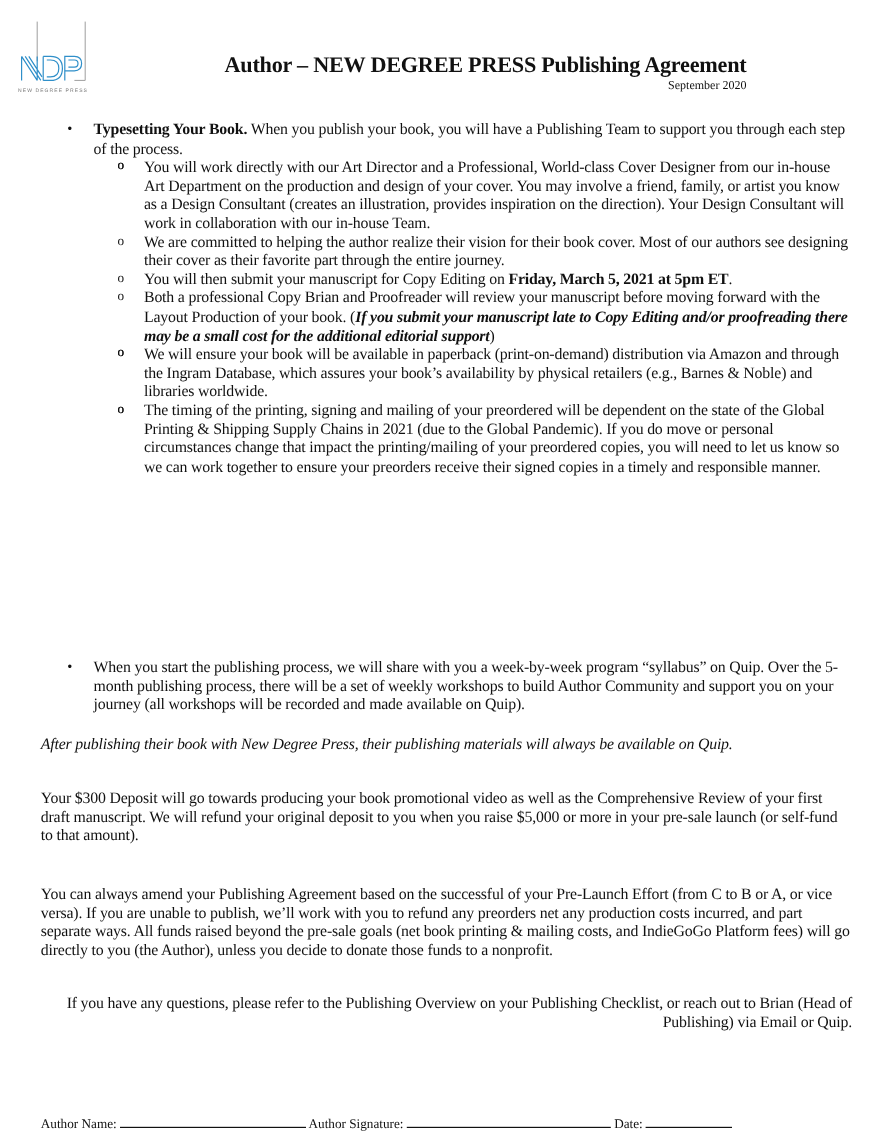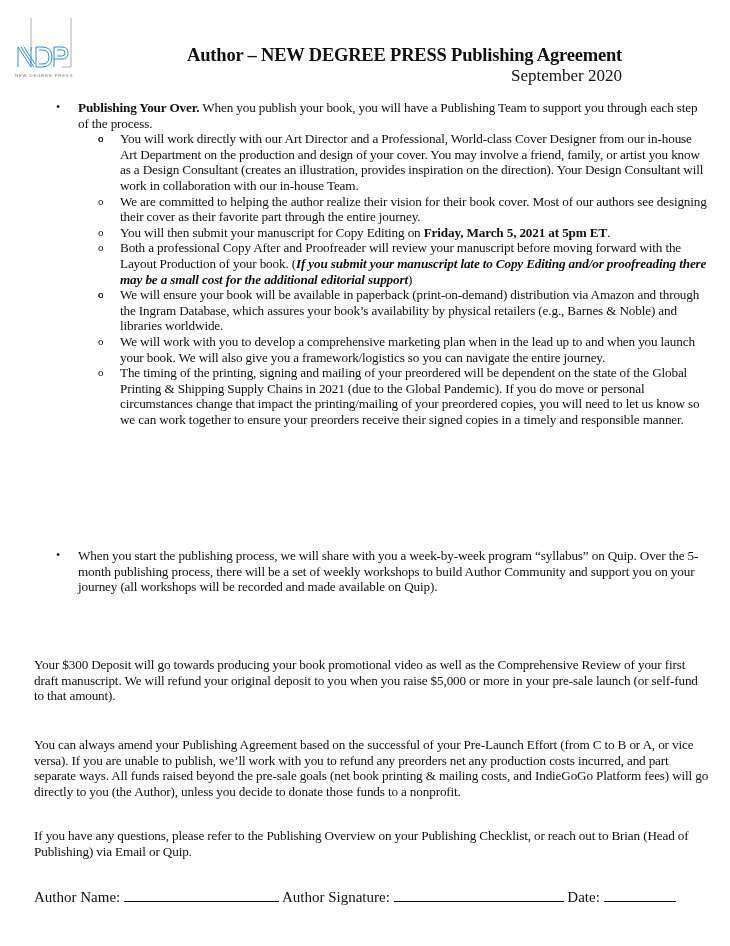--- a/index.html
+++ b/index.html
@@ -2,30 +2,30 @@
 <html><head>
 <meta charset="utf-8">
 <style>
   html, body { margin:0; padding:0; background:#ffffff; }
   body { width:730px; height:946px; position:relative; overflow:hidden;
          font-family:"Liberation Serif","DejaVu Serif",serif; color:#111; }
   .page { position:absolute; left:0; top:0; width:652px; height:946px; }
   .logo { position:absolute; left:14px; top:17px; width:70px; height:62px; }
   .title { position:absolute; right:30px; top:45px; font-weight:bold; font-size:18.5px;
            letter-spacing:-0.2px; white-space:nowrap; }
-  .date { position:absolute; right:30px; top:66px; font-size:17px; white-space:nowrap; }
+  .date { position:absolute; right:30px; top:66px; font-size:10px; white-space:nowrap; }
   .body-text { font-size:13.2px; line-height:15.6px; letter-spacing:-0.15px; }
   .section { position:absolute; left:34px; width:676px; }
   .l1 { position:relative; padding-left:44px; }
   .l1 .bul { position:absolute; left:22px; top:0; font-size:12px; }
   .l2list { margin:0; padding:0; }
   .l2 { position:relative; padding-left:86px; }
   .l2 .bul { position:absolute; left:64px; top:0; font-size:11px; }
   p { margin:0; }
-  .sig { position:absolute; left:34px; top:889px; font-size:15px; white-space:nowrap; }
+  .sig { position:absolute; left:34px; top:928px; font-size:11px; white-space:nowrap; }
   .blank { display:inline-block; border-bottom:1px solid #111; height:11px; vertical-align:baseline; }
 </style>
 </head>
 <body>
 
 <div class="page">
 
   <div class="logo">
     <svg width="70" height="62" viewBox="0 0 70 62">
       <line x1="17" y1="1" x2="17" y2="34" stroke="#9a9a9a" stroke-width="0.8"></line>
@@ -40,48 +40,49 @@
       <text x="1" y="60" font-size="4.2" fill="#777" letter-spacing="0.9" font-family="Liberation Sans, sans-serif">NEW DEGREE PRESS</text>
     </svg>
   </div>
 
   <div class="title">Author – NEW DEGREE PRESS Publishing Agreement</div>
   <div class="date">September 2020</div>
 
   <div class="section body-text" style="top:100px;">
     <div class="l1">
       <span class="bul">•</span>
-      <b>Publishing Your Over.</b><span> When you publish your book, you will have a Publishing Team to support you through each step of the process.</span>
+      <b>Typesetting Your Book.</b><span> When you publish your book, you will have a Publishing Team to support you through each step of the process.</span>
     </div>
     <div class="l2list">
       <div class="l2"><span class="bul">o</span></div>
       <div class="l2"><span class="bul">o</span><span>You will work directly with our Art Director and a Professional, World-class Cover Designer from our in-house Art Department on the production and design of your cover. You may involve a friend, family, or artist you know as a Design Consultant (creates an illustration, provides inspiration on the direction). Your Design Consultant will work in collaboration with our in-house Team.</span></div>
       <div class="l2"><span class="bul">o</span><span>We are committed to helping the author realize their vision for their book cover. Most of our authors see designing their cover as their favorite part through the entire journey.</span></div>
       <div class="l2"><span class="bul">o</span><span>You will then submit your manuscript for Copy Editing on </span><b>Friday, March 5, 2021 at 5pm ET</b><span>.</span></div>
-      <div class="l2"><span class="bul">o</span><span>Both a professional Copy After and Proofreader will review your manuscript before moving forward with the Layout Production of your book. (</span><b><i>If you submit your manuscript late to Copy Editing and/or proofreading there may be a small cost for the additional editorial support</i></b><span>)</span></div>
+      <div class="l2"><span class="bul">o</span><span>Both a professional Copy Brian and Proofreader will review your manuscript before moving forward with the Layout Production of your book. (</span><b><i>If you submit your manuscript late to Copy Editing and/or proofreading there may be a small cost for the additional editorial support</i></b><span>)</span></div>
       <div class="l2"><span class="bul">o</span></div>
       <div class="l2"><span class="bul">o</span><span>We will ensure your book will be available in paperback (print-on-demand) distribution via Amazon and through the Ingram Database, which assures your book’s availability by physical retailers (e.g., Barnes &amp; Noble) and libraries worldwide.</span></div>
-      <div class="l2"><span class="bul">o</span><span>We will work with you to develop a comprehensive marketing plan when in the lead up to and when you launch your book. We will also give you a framework/logistics so you can navigate the entire journey.</span></div>
+      <div class="l2"><span class="bul">o</span></div>
       <div class="l2"><span class="bul">o</span><span>The timing of the printing, signing and mailing of your preordered will be dependent on the state of the Global Printing &amp; Shipping Supply Chains in 2021 (due to the Global Pandemic). If you do move or personal circumstances change that impact the printing/mailing of your preordered copies, you will need to let us know so we can work together to ensure your preorders receive their signed copies in a timely and responsible manner.</span></div>
     </div>
   </div>
 
   <div class="section body-text" style="top:548px;">
     <div class="l1">
       <span class="bul">•</span>
       <span>When you start the publishing process, we will share with you a week-by-week program “syllabus” on Quip. Over the 5-month publishing process, there will be a set of weekly workshops to build Author Community and support you on your journey (all workshops will be recorded and made available on Quip).</span>
     </div>
   </div>
 
+  <p class="section body-text" style="top:612px; font-style:italic;">After publishing their book with New Degree Press, their publishing materials will always be available on Quip.</p>
 
   <p class="section body-text" style="top:657px;">Your $300 Deposit will go towards producing your book promotional video as well as the Comprehensive Review of your first draft manuscript. We will refund your original deposit to you when you raise $5,000 or more in your pre-sale launch (or self-fund to that amount).</p>
 
   <p class="section body-text" style="top:737px;">You can always amend your Publishing Agreement based on the successful of your Pre-Launch Effort (from C to B or A, or vice versa). If you are unable to publish, we’ll work with you to refund any preorders net any production costs incurred, and part separate ways. All funds raised beyond the pre-sale goals (net book printing &amp; mailing costs, and IndieGoGo Platform fees) will go directly to you (the Author), unless you decide to donate those funds to a nonprofit.</p>
 
-  <p class="section body-text" style="top:828px;">If you have any questions, please refer to the Publishing Overview on your Publishing Checklist, or reach out to Brian (Head of Publishing) via Email or Quip.</p>
+  <p class="section body-text" style="top:828px;text-align:right;">If you have any questions, please refer to the Publishing Overview on your Publishing Checklist, or reach out to Brian (Head of Publishing) via Email or Quip.</p>
 
   <div class="sig">
     <span>Author Name:</span>
     <span class="blank" style="width:155px;"></span>
     <span>Author Signature:</span>
     <span class="blank" style="width:170px;"></span>
     <span>Date:</span>
     <span class="blank" style="width:72px;"></span>
   </div>
 

